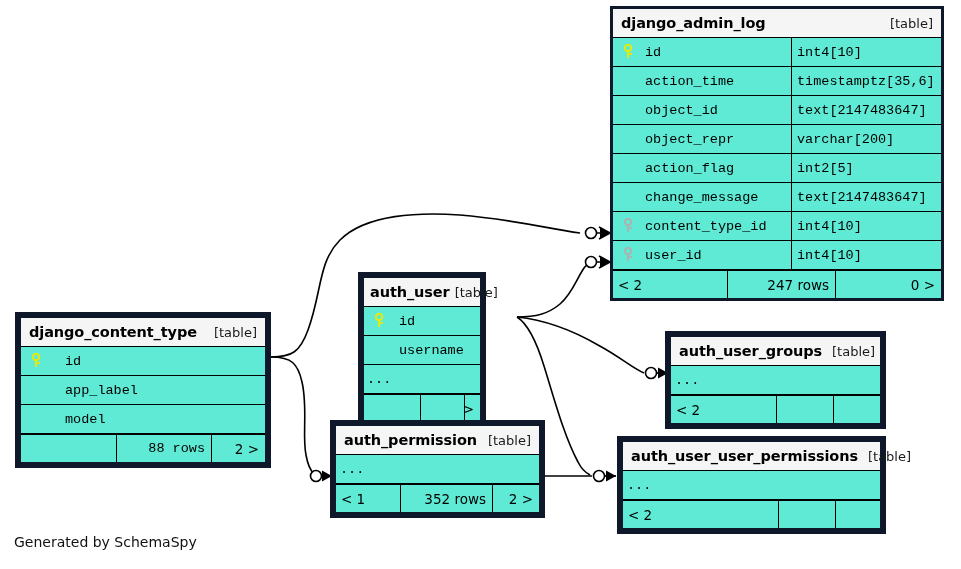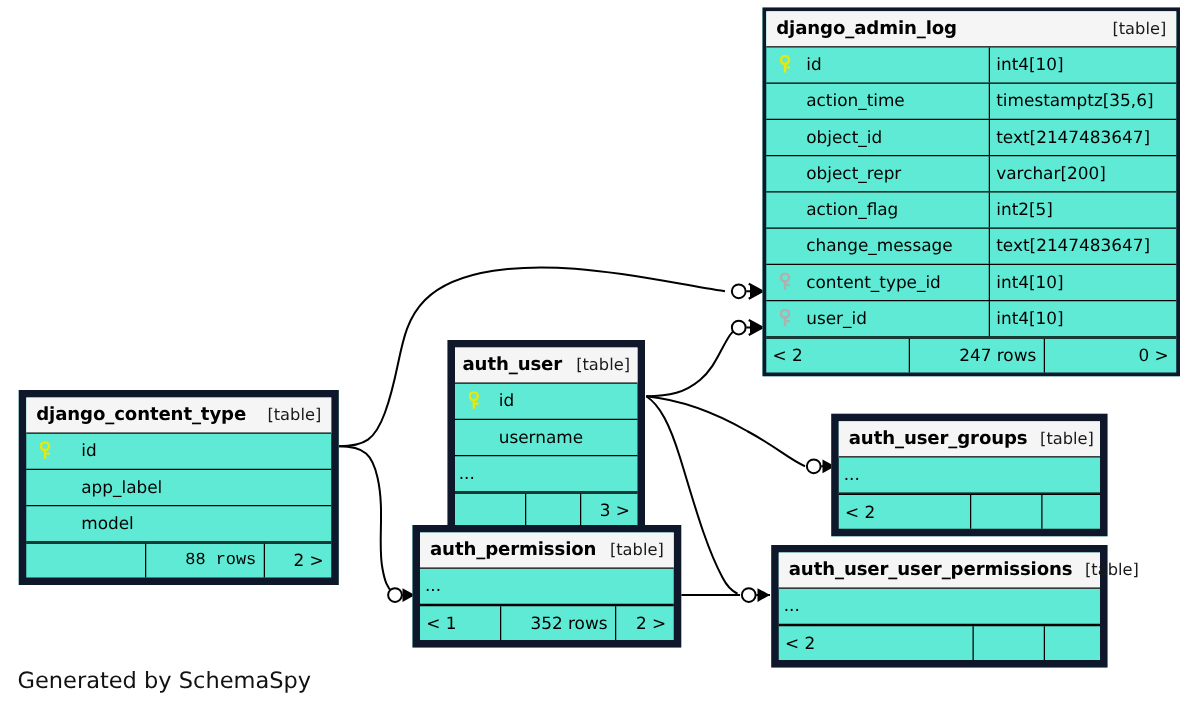--- a/index.html
+++ b/index.html
@@ -63,20 +63,21 @@
     color: #1a1a1a;
     padding-left: 10px;
   }
 
   .tbl-row {
     display: flex;
     align-items: stretch;
     border-bottom: 1px solid #000000;
     box-sizing: border-box;
     height: 29px;
+    font-family: Liberation Mono, monospace;
   }
   .tbl-row:last-child {
     border-bottom: none;
   }
 
   .col-name {
     display: flex;
     align-items: center;
     box-sizing: border-box;
     flex: 1 1 auto;
@@ -130,21 +131,21 @@
   .foot-cell + .foot-cell {
     border-left: 1px solid #000000;
   }
   .foot-left  { justify-content: flex-start; padding-left: 5px; }
   .foot-right { justify-content: flex-end;   padding-right: 6px; }
 
   .credit {
     position: absolute;
     left: 14px;
     top: 534px;
-    font-size: 18px;
+    font-size: 14px;
     color: #111111;
     white-space: nowrap;
     z-index: 6;
   }
 </style>
 </head>
 <body>
 
 <div id="diagram-canvas">
 
@@ -332,21 +333,21 @@
       </div>
     </div>
 
     <div class="tbl-footer">
       <div class="foot-cell foot-left" style="width:95px;"></div>
       <div class="foot-cell foot-right" style="width:95px;font-family:Liberation Mono, monospace;">88 rows</div>
       <div class="foot-cell foot-right" style="flex:1;">2 &gt;</div>
     </div>
   </div>
 
-  <div class="table-box" id="tbl-auth-user" style="left:358px; top:272px; width:158px;">
+  <div class="table-box" id="tbl-auth-user" style="left:358px; top:272px; width:128px;">
 
     <div class="tbl-header" style="padding:0 6px;">
       <span class="tbl-name">auth_user</span>
       <span class="tbl-tag" style="padding-left:5px;">[table]</span>
     </div>
 
     <div class="tbl-row">
       <div class="col-name">
         <span class="key-slot">
           <svg width="11" height="16" viewBox="0 0 11 16">

